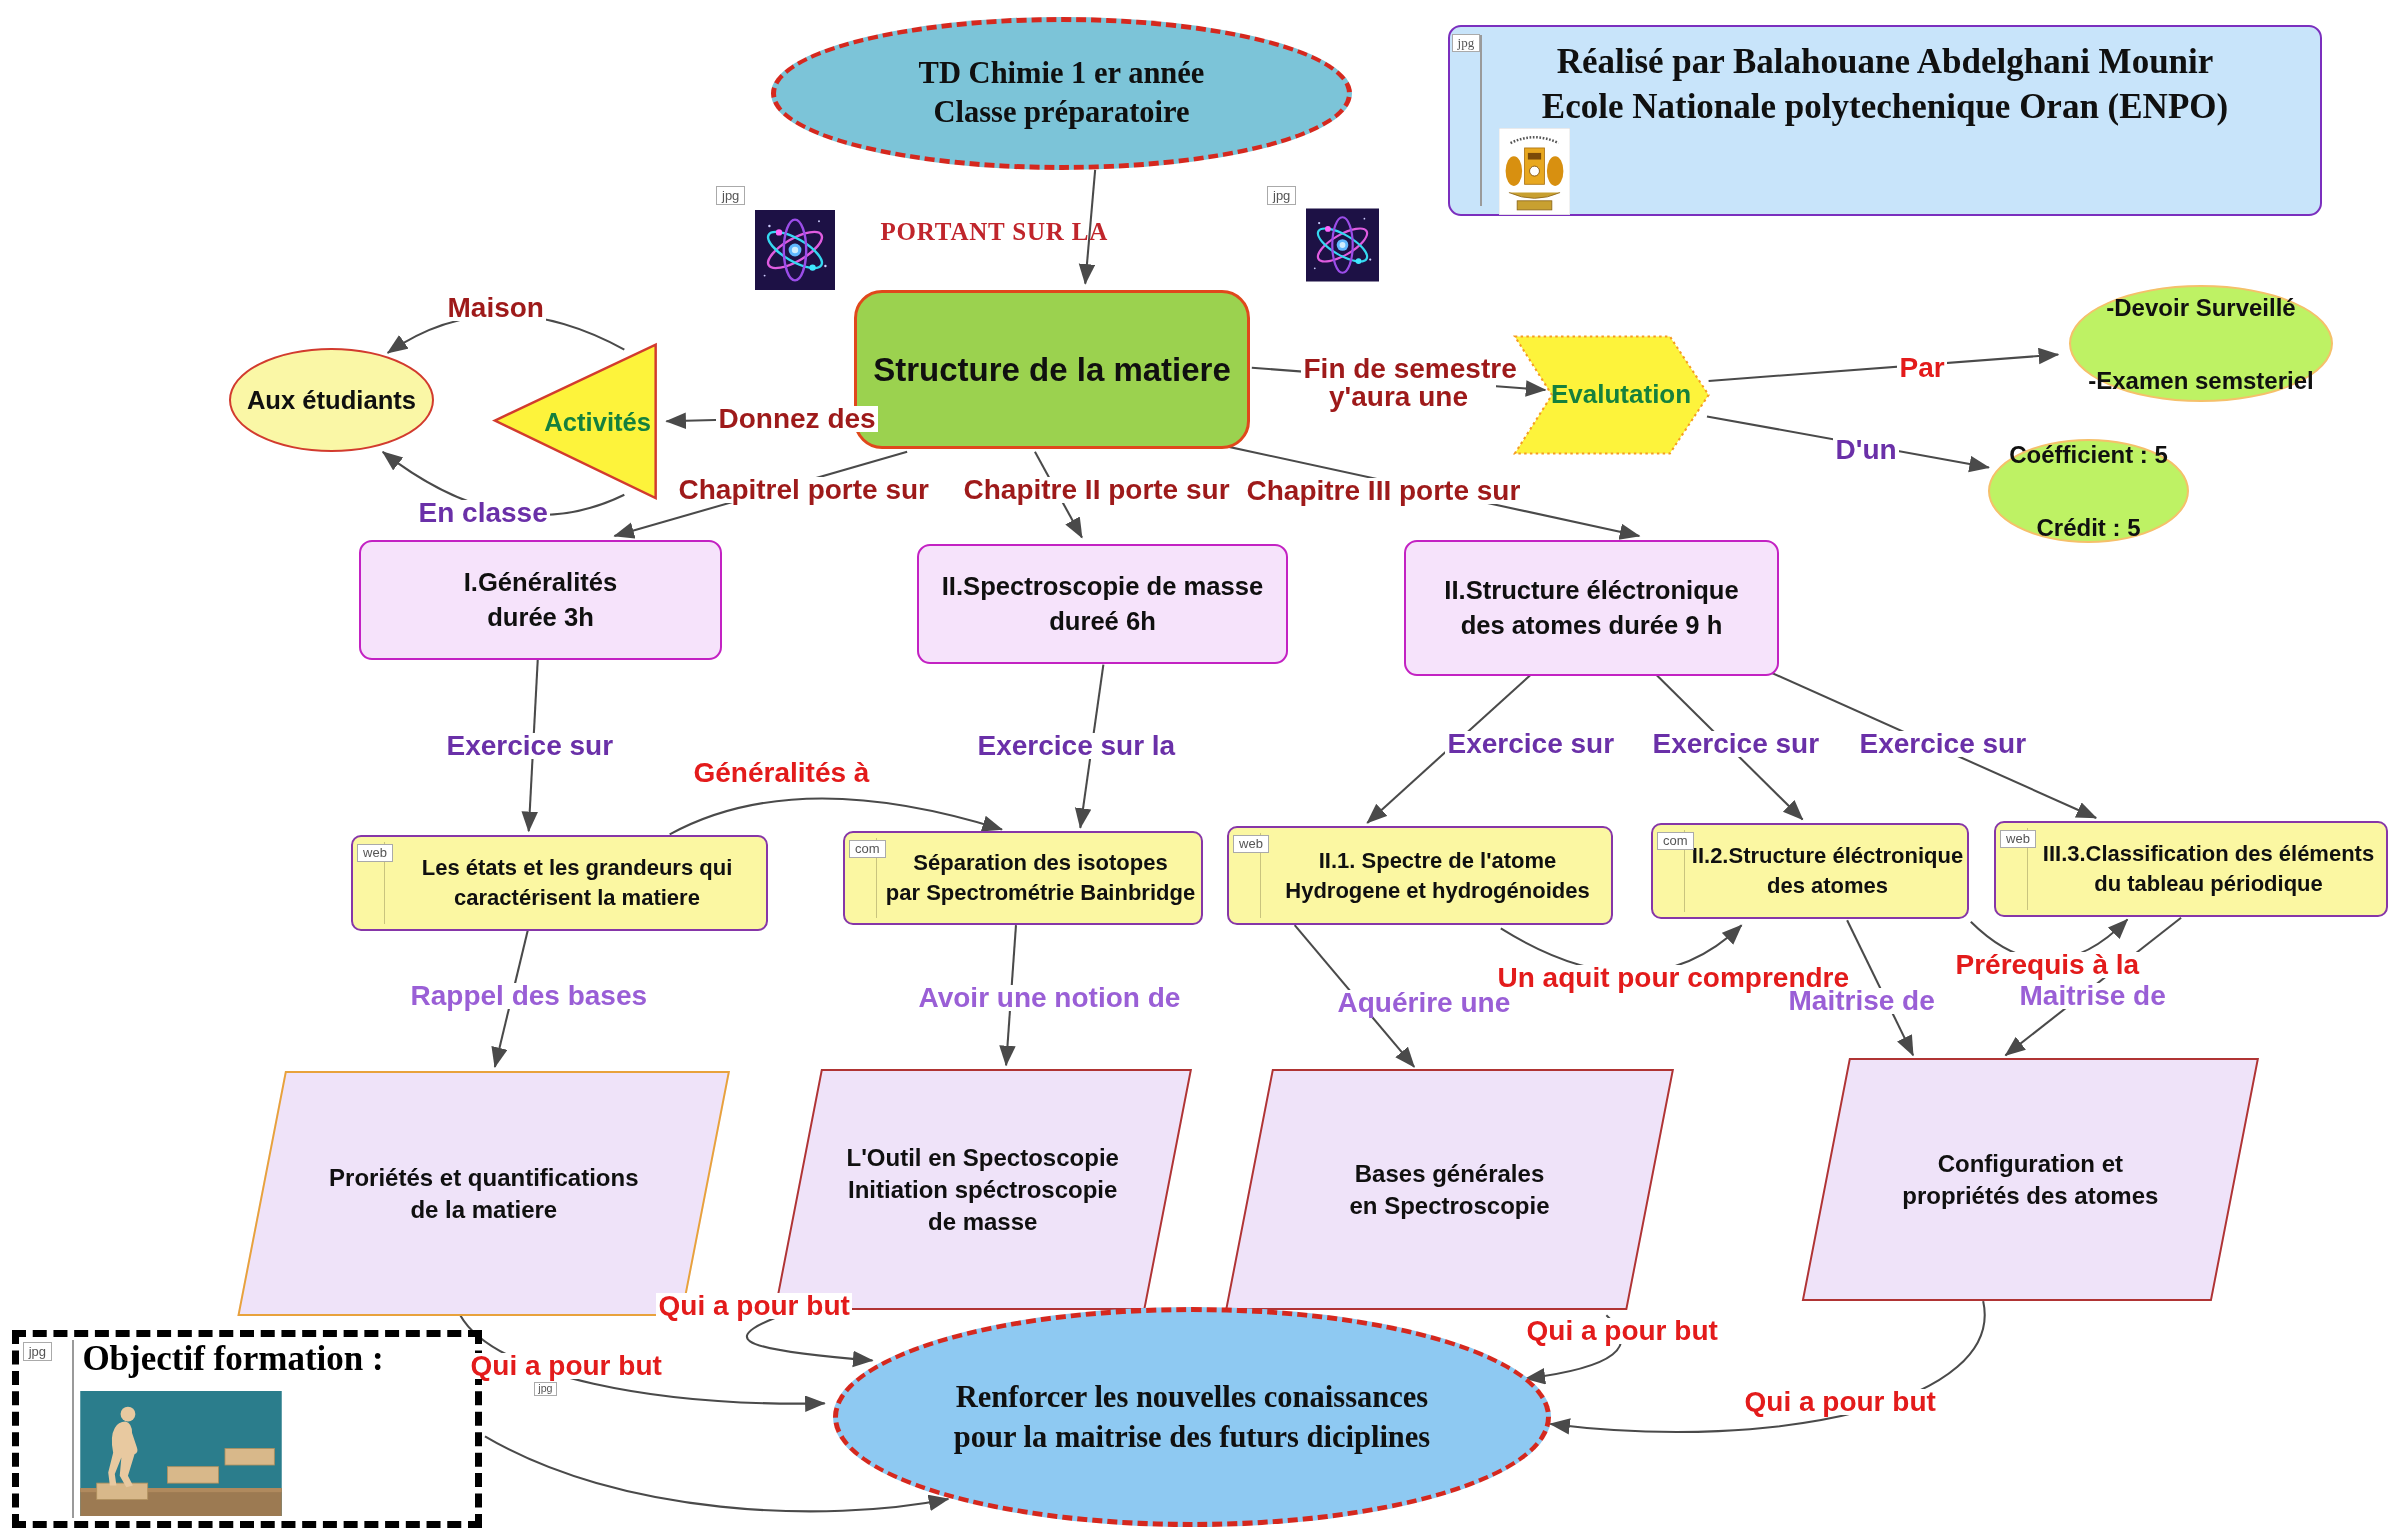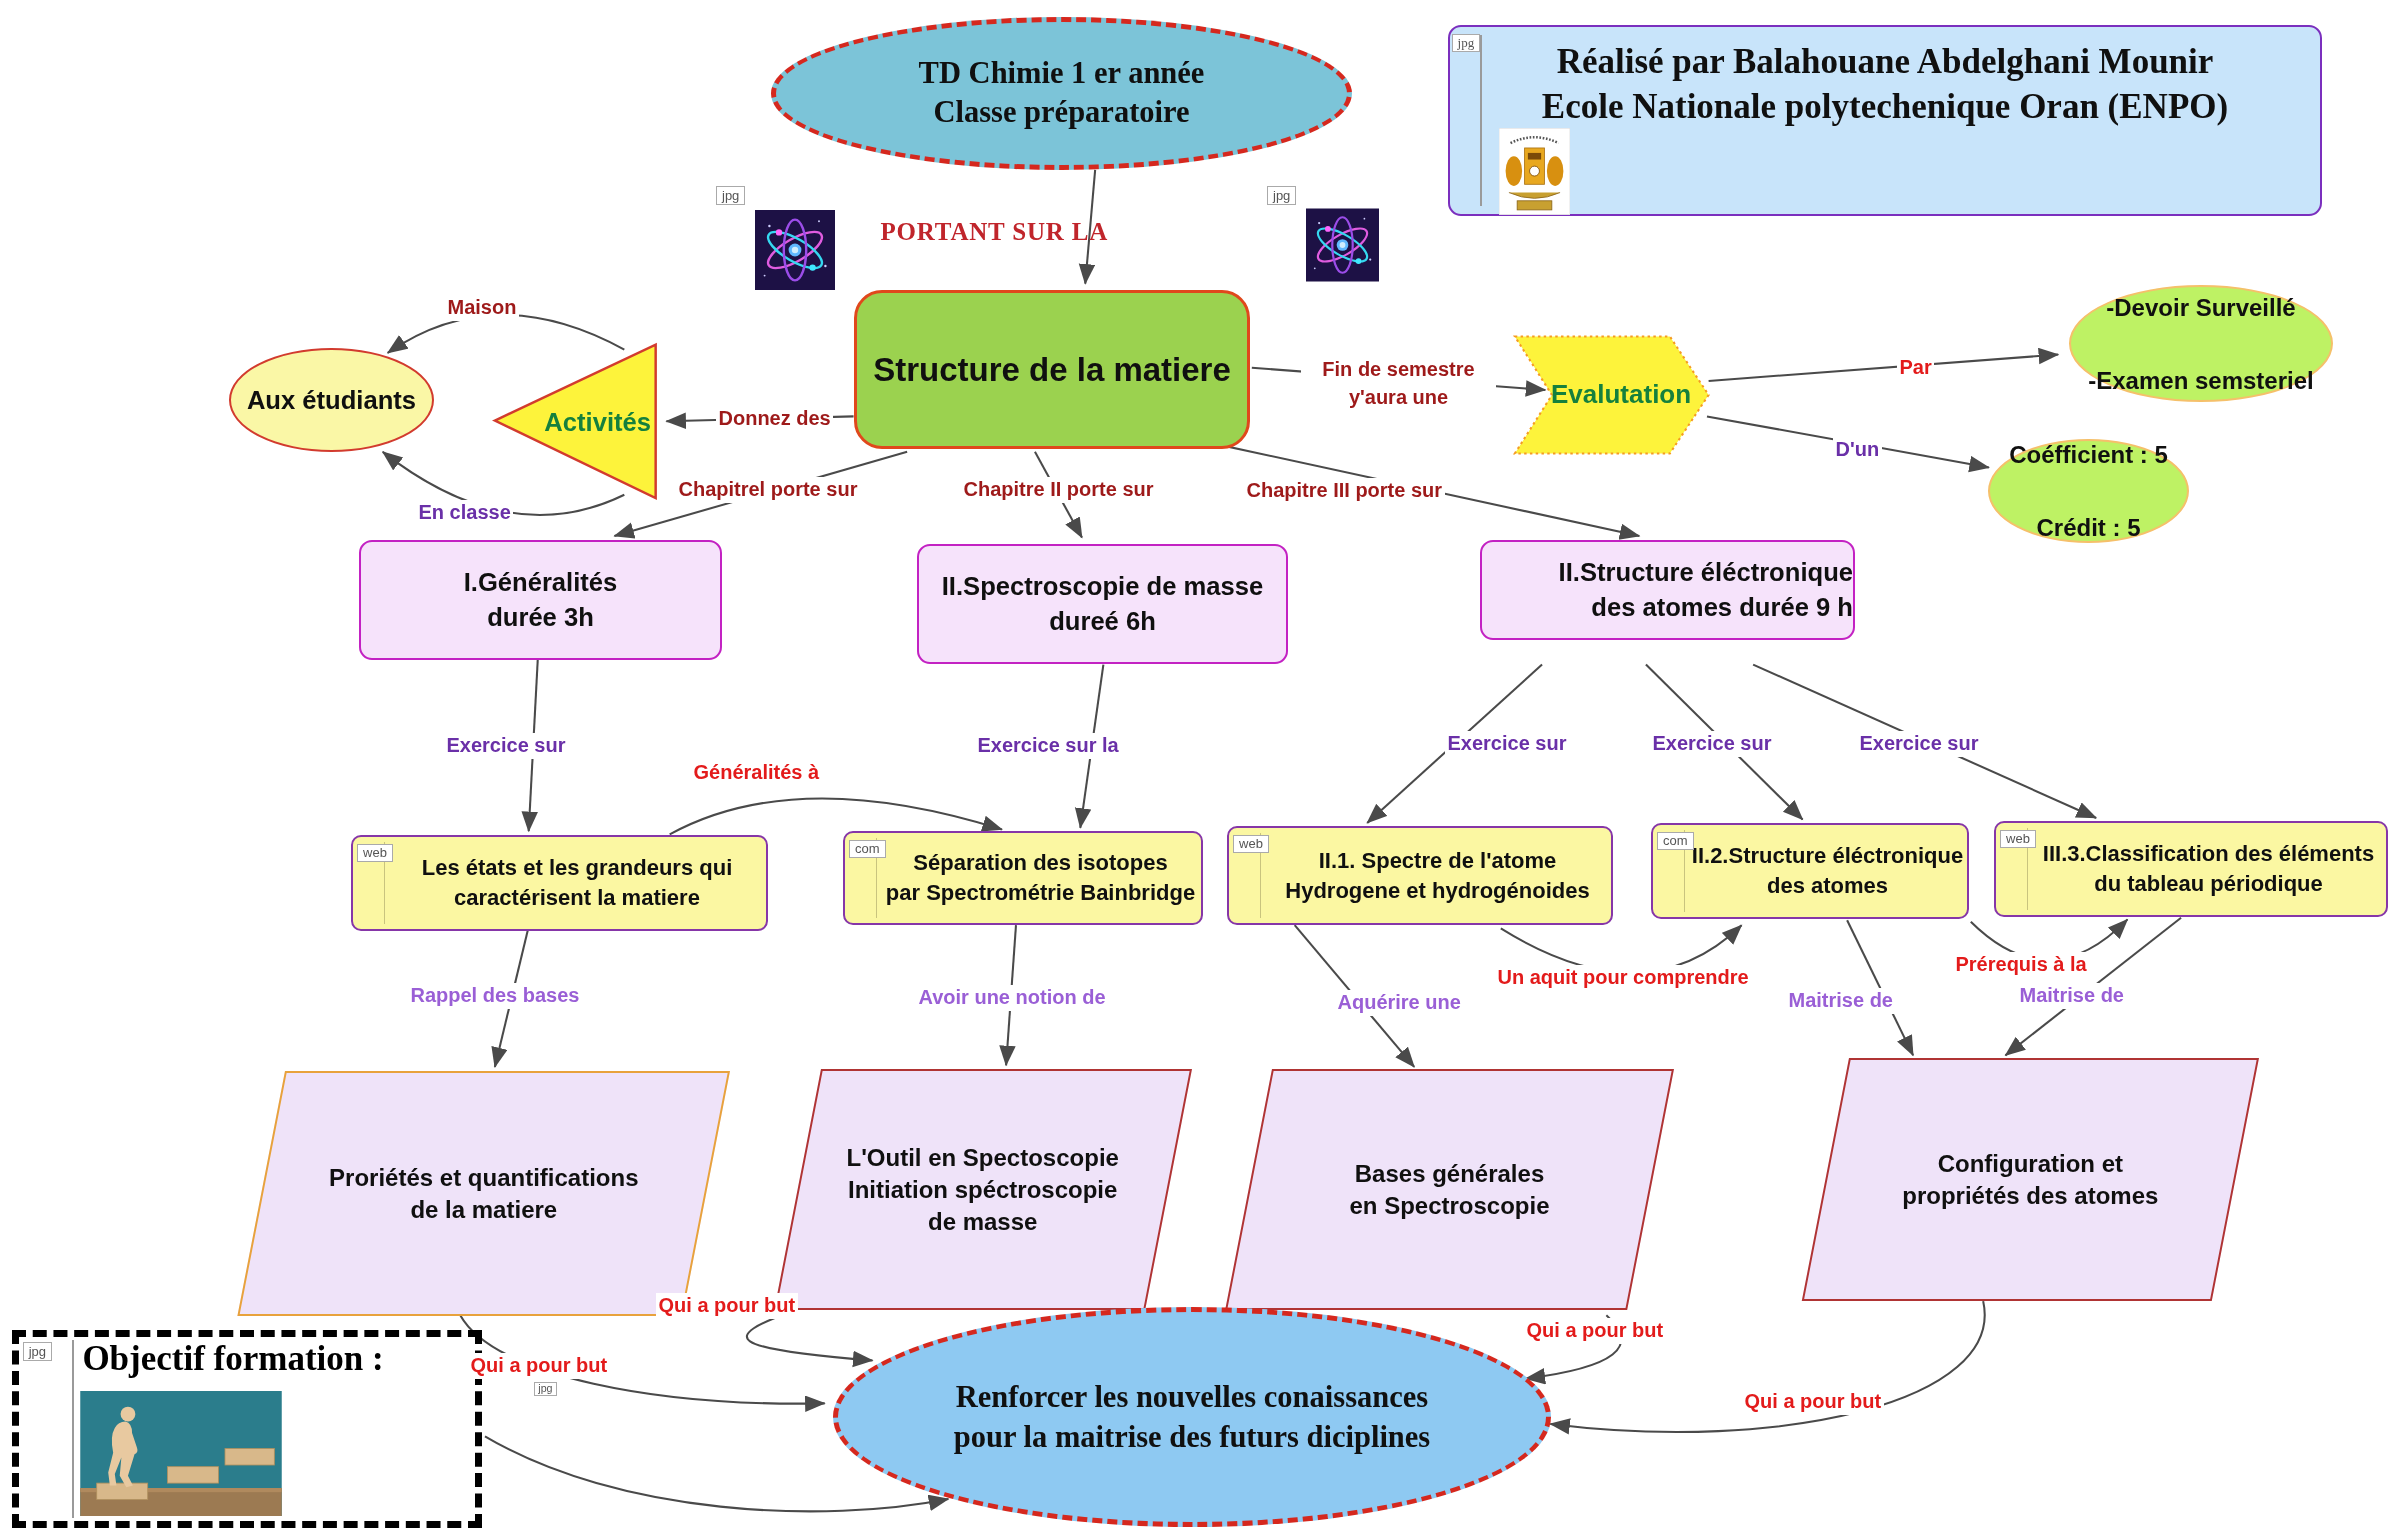--- a/index.html
+++ b/index.html
@@ -1,20 +1,20 @@
 <!DOCTYPE html>
 <html style="font-size:13px"><head>
 <meta charset="utf-8">
 <style>
   html,body{margin:0;padding:0;background:#fff;}
   #canvas{position:relative;width:2389px;height:1532px;background:#ffffff;overflow:hidden;
           font-family:"Liberation Sans",sans-serif;}
   #wires{position:absolute;left:0;top:0;z-index:1;}
   
-  .lbl{position:absolute;font-weight:bold;font-size:20px;white-space:nowrap;background:#fff;
+  .lbl{position:absolute;font-weight:bold;font-size:28px;white-space:nowrap;background:#fff;
        padding:0 2.5px;z-index:3;line-height:25.6px;}
   .dr{color:#9e1a1a}.rd{color:#e31b1b}.pu{color:#6a30a8}.vi{color:#9a5fd6}
   .seriflbl{font-family:"Liberation Serif",serif;font-size:25px;letter-spacing:0.8px;color:#c0252b;font-weight:bold;}
   .ctr{text-align:center}
   
   .node{position:absolute;box-sizing:border-box;display:flex;flex-direction:column;justify-content:center;
         align-items:center;text-align:center;font-weight:bold;color:#101010;z-index:2;}
   .ell{border-radius:50%;}
   .course{background:#7cc4d8;border:5px dashed #d5281e;font-family:"Liberation Serif",serif;font-size:30.5px;line-height:39px;}
   .goal{background:#8ec9f2;border:5.8px dashed #d5281e;font-family:"Liberation Serif",serif;font-size:30.5px;line-height:40px;}
@@ -173,21 +173,21 @@
   <div class="lbl dr" style="left:1244px;top:478px;">Chapitre III porte sur</div>
 
   <div class="node chapter" style="left:359px;top:540px;width:363px;height:120px;">
     <div>I.Généralités</div>
     <div>durée 3h</div>
   </div>
   <div class="node chapter" style="left:917px;top:544px;width:371px;height:120px;">
     <div>II.Spectroscopie de masse</div>
     <div>dureé 6h</div>
   </div>
-  <div class="node chapter" style="left:1480px;top:540px;width:375px;height:100px;align-items:flex-end;">
+  <div class="node chapter" style="left:1404px;top:540px;width:375px;height:136px;">
     <div>II.Structure éléctronique</div>
     <div>des atomes durée 9 h</div>
   </div>
 
   <div class="lbl pu" style="left:444px;top:733px;">Exercice  sur</div>
   <div class="lbl pu" style="left:963px;top:733px;margin-left:12px;">Exercice  sur la</div>
   <div class="lbl pu" style="left:1445px;top:731px;">Exercice sur</div>
   <div class="lbl pu" style="left:1650px;top:731px;">Exercice sur</div>
   <div class="lbl pu" style="left:1857px;top:731px;">Exercice sur</div>
   <div class="lbl rd" style="left:691px;top:760px;">Généralités à</div>

